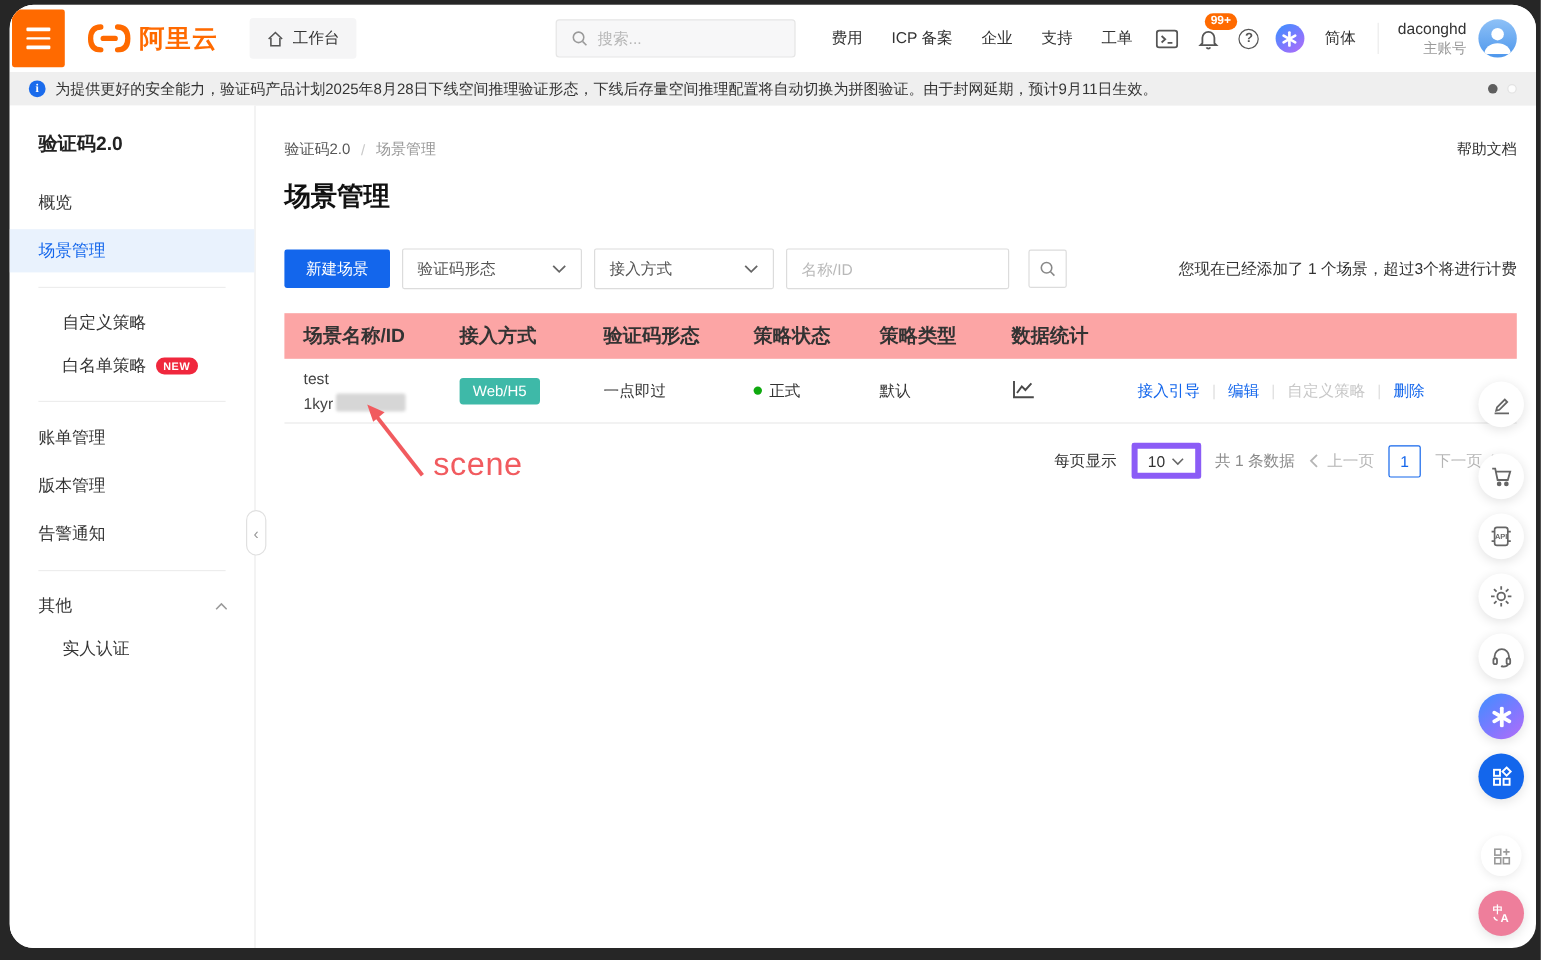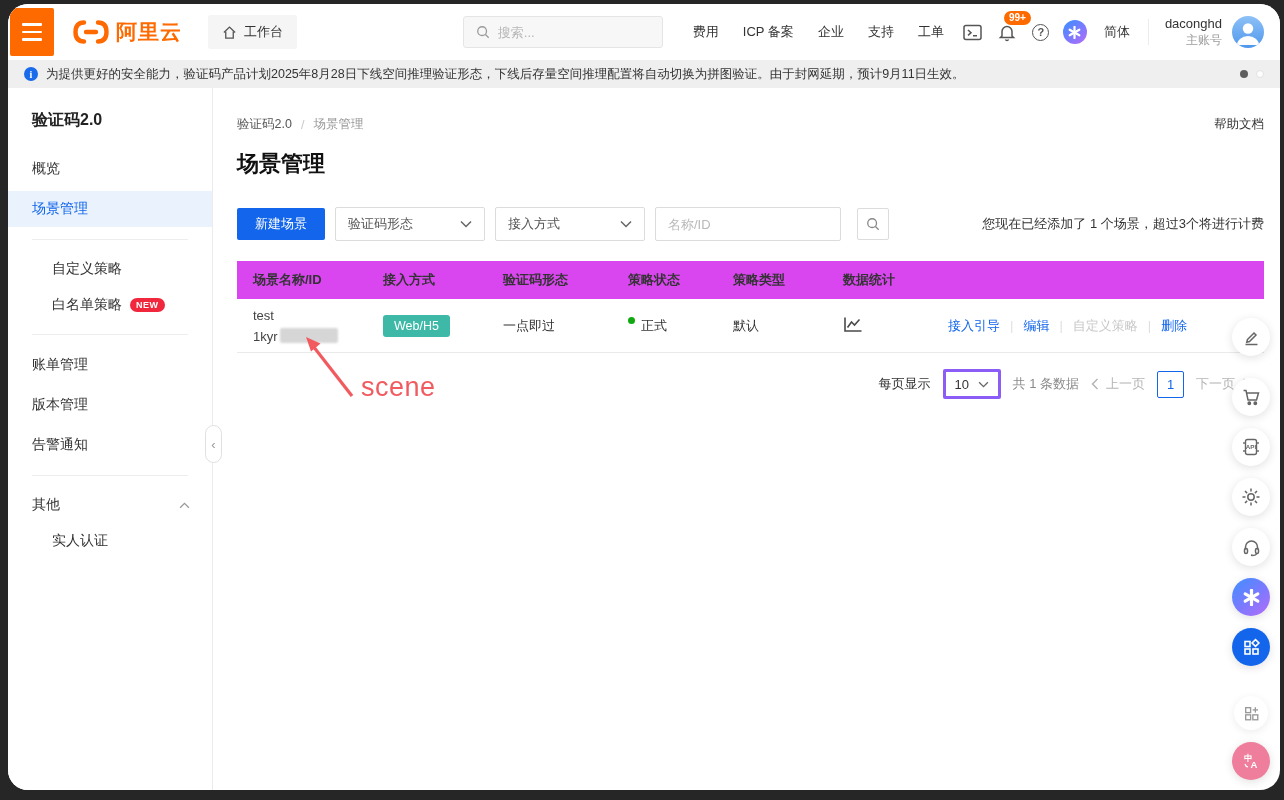--- a/index.html
+++ b/index.html
@@ -65,35 +65,35 @@
   .toolbar{display:flex;align-items:center;margin-top:28px;gap:10px}
   .btn-primary{height:32px;padding:0 18px;background:#1366EC;color:#fff;font-size:13px;border:none;border-radius:2px;cursor:pointer;font-family:inherit}
   .select{width:150px;height:34px;border:1px solid #dcdcdc;border-radius:2px;display:flex;align-items:center;justify-content:space-between;padding:0 12px;font-size:13px;color:#555;cursor:pointer;background:#fff}
   .tb-input{width:186px;height:34px;border:1px solid #dcdcdc;border-radius:2px;padding:0 12px;font-size:13px;color:#333;outline:none;font-family:inherit}
   .tb-input::placeholder{color:#b9b9b9}
   .icon-btn{width:32px;height:32px;border:1px solid #dcdcdc;border-radius:2px;background:#fff;display:flex;align-items:center;justify-content:center;cursor:pointer;margin-left:6px}
   .quota{margin-left:auto;font-size:13px;color:#333;white-space:nowrap}
 
   .tbl{margin-top:20px}
   .tbl-head,.tbl-row{display:grid;grid-template-columns:130px 120px 125px 105px 110px 105px auto;align-items:center;padding-left:16px}
-  .tbl-head{height:38px;background:#d946ef;font-size:13px;font-weight:bold;color:#333}
+  .tbl-head{height:38px;background:#fca5a5;font-size:16px;font-weight:bold;color:#333}
   .tbl-row{min-height:54px;border-bottom:1px solid #eaeaea;font-size:13px;color:#333}
   .cell-name{line-height:21px;font-size:13px;color:#444}
   .blur-box{display:inline-block;width:58px;height:15px;background:#d6d6d6;border-radius:2px;filter:blur(1.3px);vertical-align:-2px;margin-left:2px}
   .badge-teal{display:inline-block;background:#3eb9a8;color:#fff;font-size:12.5px;padding:4px 11px;border-radius:3px}
-  .status{display:flex;align-items:flex-start;gap:6px}
+  .status{display:flex;align-items:center;gap:6px}
   .status-dot{width:7px;height:7px;border-radius:50%;background:#0fa90f}
   .ops{display:flex;align-items:center;font-size:13px}
   .op-link{color:#1366EC;cursor:pointer}
   .op-link.disabled{color:#c8c8c8;cursor:default}
   .op-sep{color:#e0e0e0;margin:0 10px}
   .op-sep::before{content:"|"}
 
   .pager{display:flex;align-items:center;justify-content:flex-end;gap:12px;margin-top:16px;margin-right:14px;font-size:13px;color:#333}
-  .pp-select{width:58px;height:30px;border:3px solid #8b5cf6;border-radius:2px;display:flex;align-items:center;justify-content:space-between;padding:0 9px;cursor:pointer;color:#333}
+  .pp-select{width:58px;height:30px;border:5px solid #8b5cf6;border-radius:2px;display:flex;align-items:center;justify-content:space-between;padding:0 9px;cursor:pointer;color:#333}
   .pg-total{color:#8a8a8a}
   .pg-nav{display:flex;align-items:center;gap:7px;color:#b5b5b5;cursor:default}
   .pg-cur{width:27px;height:27px;border:1px solid #1366EC;border-radius:2px;color:#1366EC;display:flex;align-items:center;justify-content:center}
 
   
   .anno-text{position:absolute;left:148px;top:284px;color:#f15b5f;font-size:27px;font-weight:500;letter-spacing:.5px}
   .anno-arrow{position:absolute;left:80px;top:240px;pointer-events:none}
 
   
   .float-col{position:absolute;right:10px;top:0;width:38px;z-index:8}

